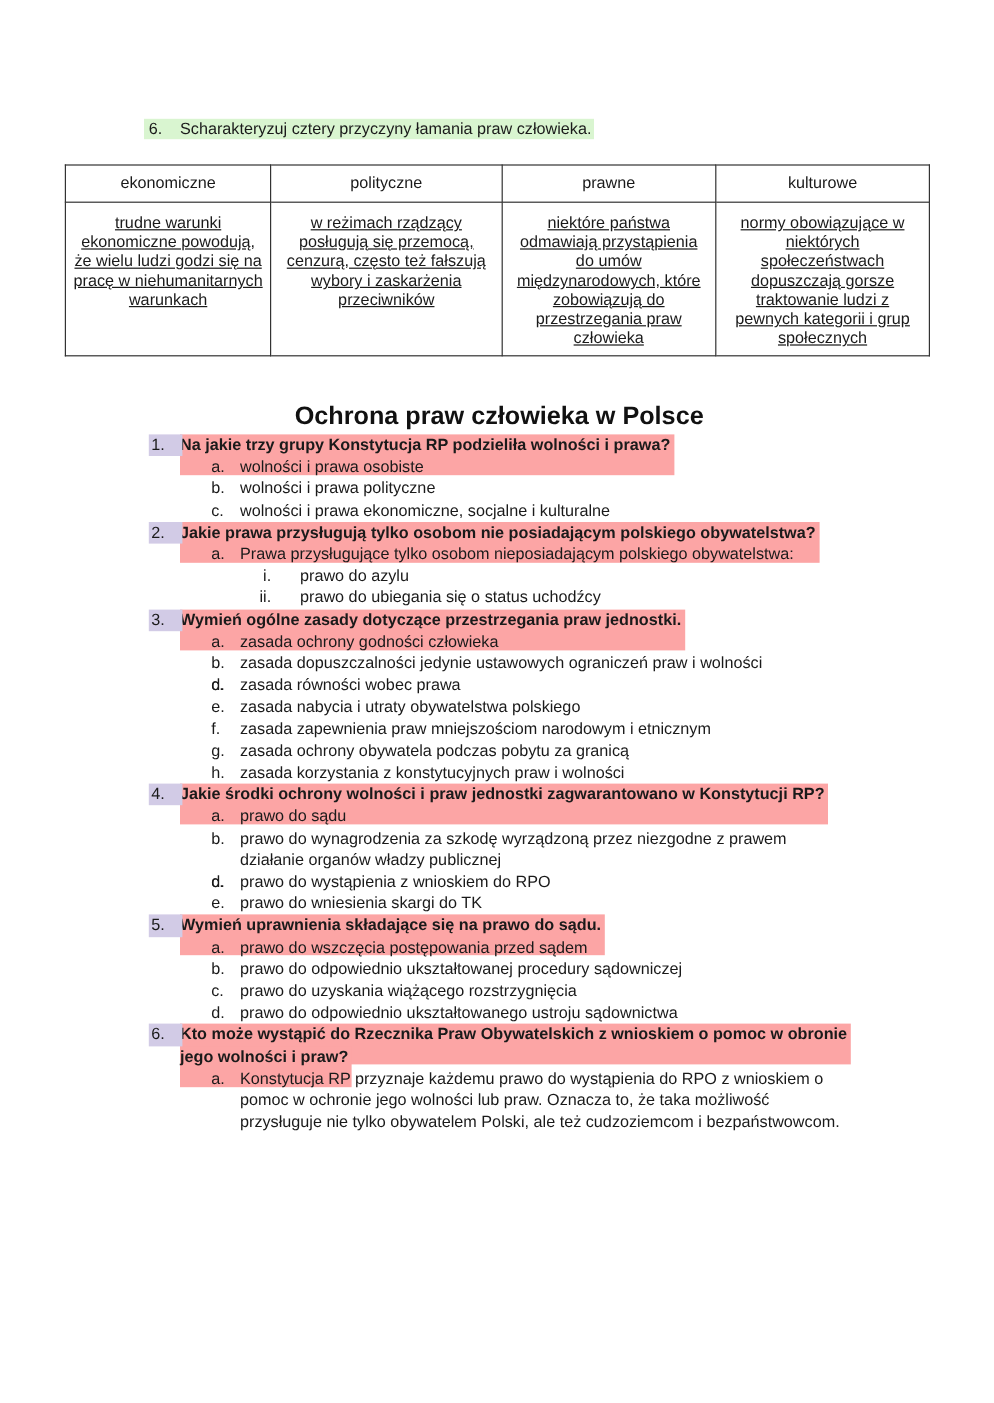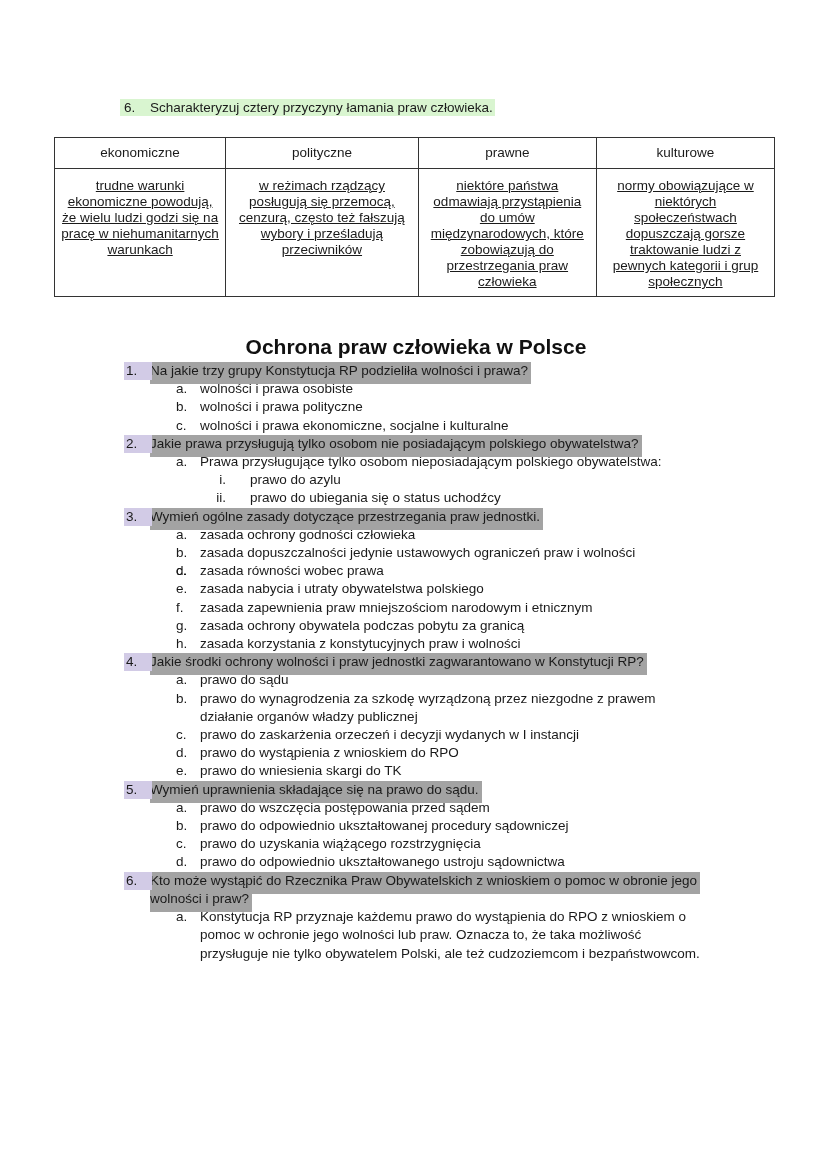--- a/index.html
+++ b/index.html
@@ -35,21 +35,21 @@
   .section-title {
     position: absolute; left: 0; width: 828px; top: 334px;
     text-align: center; font-size: 21px; font-weight: bold; line-height: 26px;
     color: #111; padding-left: 2px;
   }
 
   
   .outline { position: absolute; left: 0; top: 362px; width: 828px; font-size: 13.5px; line-height: 18.2px; }
   .q { position: relative; }
   .q-head { position: relative; padding-left: 150px; }
-  .q-head .hl { background: #a3a3a3; padding: 1px 3px 6px 0; box-decoration-break: clone; -webkit-box-decoration-break: clone; }
+  .q-head .hl { background: #fca5a5; padding: 1px 3px 18px 0; box-decoration-break: clone; font-weight: bold; -webkit-box-decoration-break: clone; }
   .q-head .num { position: absolute; left: 124px; background: #d2cbe6; width: 26px; padding-left: 2px; top: 0; }
   .q-head.two-line { width: 570px; }
   .sub { position: relative; padding-left: 200px; width: 480px; }
   .sub .lbl { position: absolute; left: 176px; }
   .subsub { position: relative; padding-left: 250px; }
   .subsub .lbl { position: absolute; left: 200px; width: 26px; text-align: right; }
   .sub.wide { width: 500px; }
 </style>
 </head>
 <body>
@@ -63,21 +63,21 @@
   <table class="causes-table">
     <tbody>
         <tr>
       <th class="c1">ekonomiczne</th>
       <th class="c2">polityczne</th>
       <th class="c3">prawne</th>
       <th class="c4">kulturowe</th>
     </tr>
     <tr>
       <td>trudne warunki ekonomiczne powodują, że wielu ludzi godzi się na pracę w niehumanitarnych warunkach</td>
-      <td>w reżimach rządzący posługują się przemocą, cenzurą, często też fałszują wybory i prześladują przeciwników</td>
+      <td>w reżimach rządzący posługują się przemocą, cenzurą, często też fałszują wybory i zaskarżenia przeciwników</td>
       <td>niektóre państwa odmawiają przystąpienia do umów międzynarodowych, które zobowiązują do przestrzegania praw człowieka</td>
       <td>normy obowiązujące w niektórych społeczeństwach dopuszczają gorsze traktowanie ludzi z pewnych kategorii i grup społecznych</td>
     </tr>
   </tbody>
     </table>
 
   <div class="section-title">Ochrona praw człowieka w Polsce</div>
 
   <div class="outline">
 
@@ -104,21 +104,21 @@
       <div class="sub wide"><span class="lbl">e.</span><span>zasada nabycia i utraty obywatelstwa polskiego</span></div>
       <div class="sub wide"><span class="lbl">f.</span><span>zasada zapewnienia praw mniejszościom narodowym i etnicznym</span></div>
       <div class="sub wide"><span class="lbl">g.</span><span>zasada ochrony obywatela podczas pobytu za granicą</span></div>
       <div class="sub wide"><span class="lbl">h.</span><span>zasada korzystania z konstytucyjnych praw i wolności</span></div>
     </div>
 
     <div class="q">
       <div class="q-head"><span class="num">4.</span><span class="hl">Jakie środki ochrony wolności i praw jednostki zagwarantowano w Konstytucji RP?</span></div>
       <div class="sub"><span class="lbl">a.</span><span>prawo do sądu</span></div>
       <div class="sub" style="width:475px"><span class="lbl">b.</span><span>prawo do wynagrodzenia za szkodę wyrządzoną przez niezgodne z prawem działanie organów władzy publicznej</span></div>
-      <div class="sub wide"><span class="lbl">c.</span><span>prawo do zaskarżenia orzeczeń i decyzji wydanych w I instancji</span></div>
+      <div class="sub wide"><span class="lbl">c.</span></div>
       <div class="sub"><span class="lbl">d.</span><span>prawo do wystąpienia z wnioskiem do RPO</span></div>
       <div class="sub"><span class="lbl">e.</span><span>prawo do wniesienia skargi do TK</span></div>
     </div>
 
     <div class="q">
       <div class="q-head"><span class="num">5.</span><span class="hl">Wymień uprawnienia składające się na prawo do sądu.</span></div>
       <div class="sub"><span class="lbl">a.</span><span>prawo do wszczęcia postępowania przed sądem</span></div>
       <div class="sub"><span class="lbl">b.</span><span>prawo do odpowiednio ukształtowanej procedury sądowniczej</span></div>
       <div class="sub"><span class="lbl">c.</span><span>prawo do uzyskania wiążącego rozstrzygnięcia</span></div>
       <div class="sub"><span class="lbl">d.</span><span>prawo do odpowiednio ukształtowanego ustroju sądownictwa</span></div>

